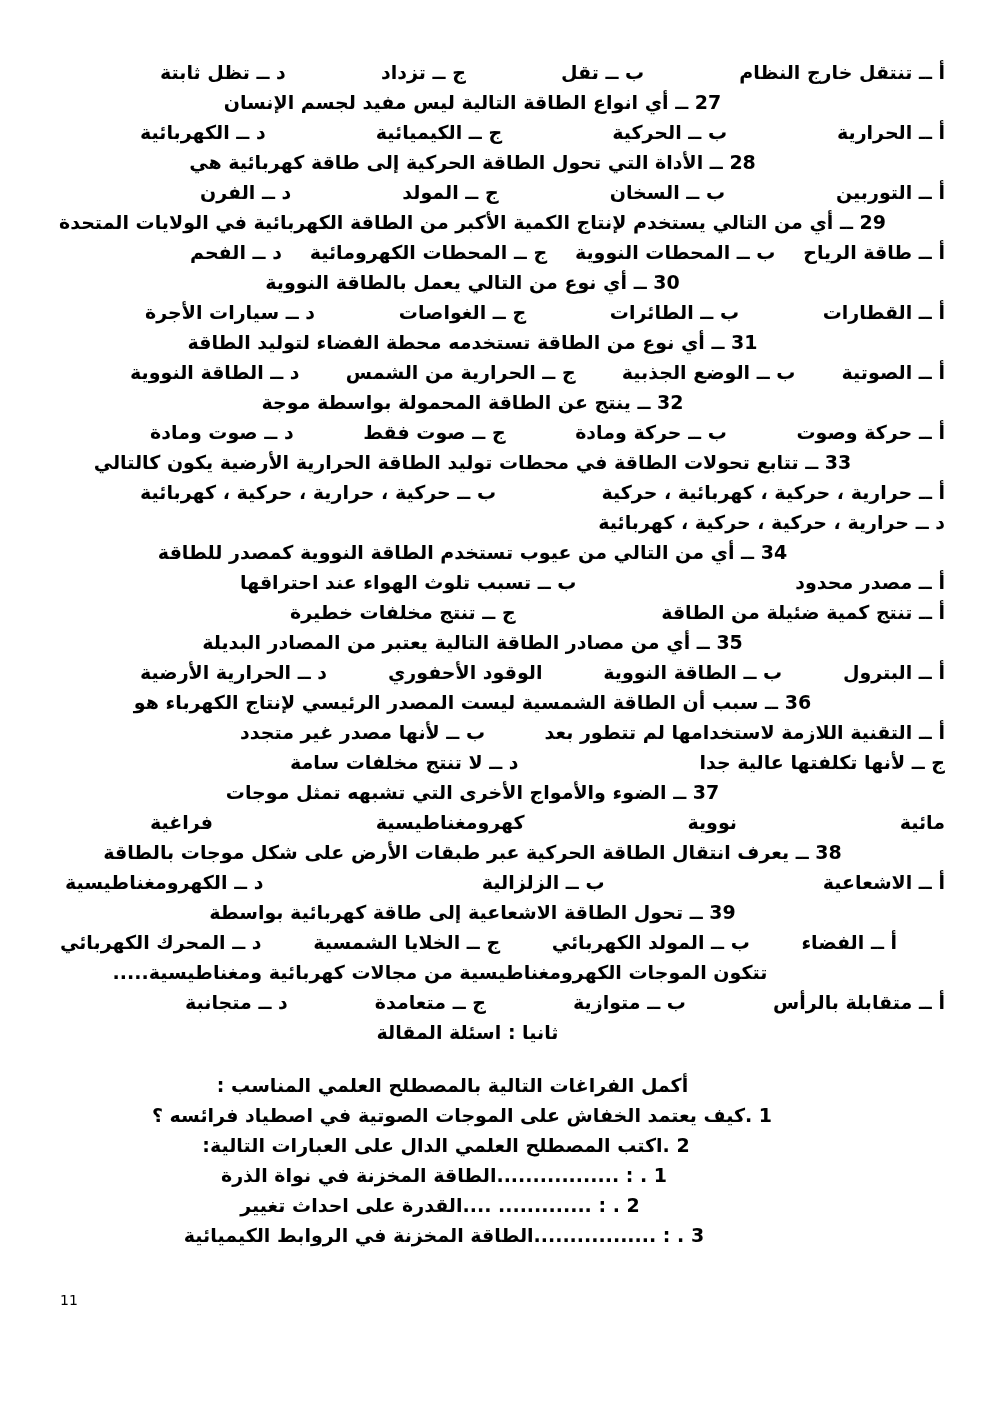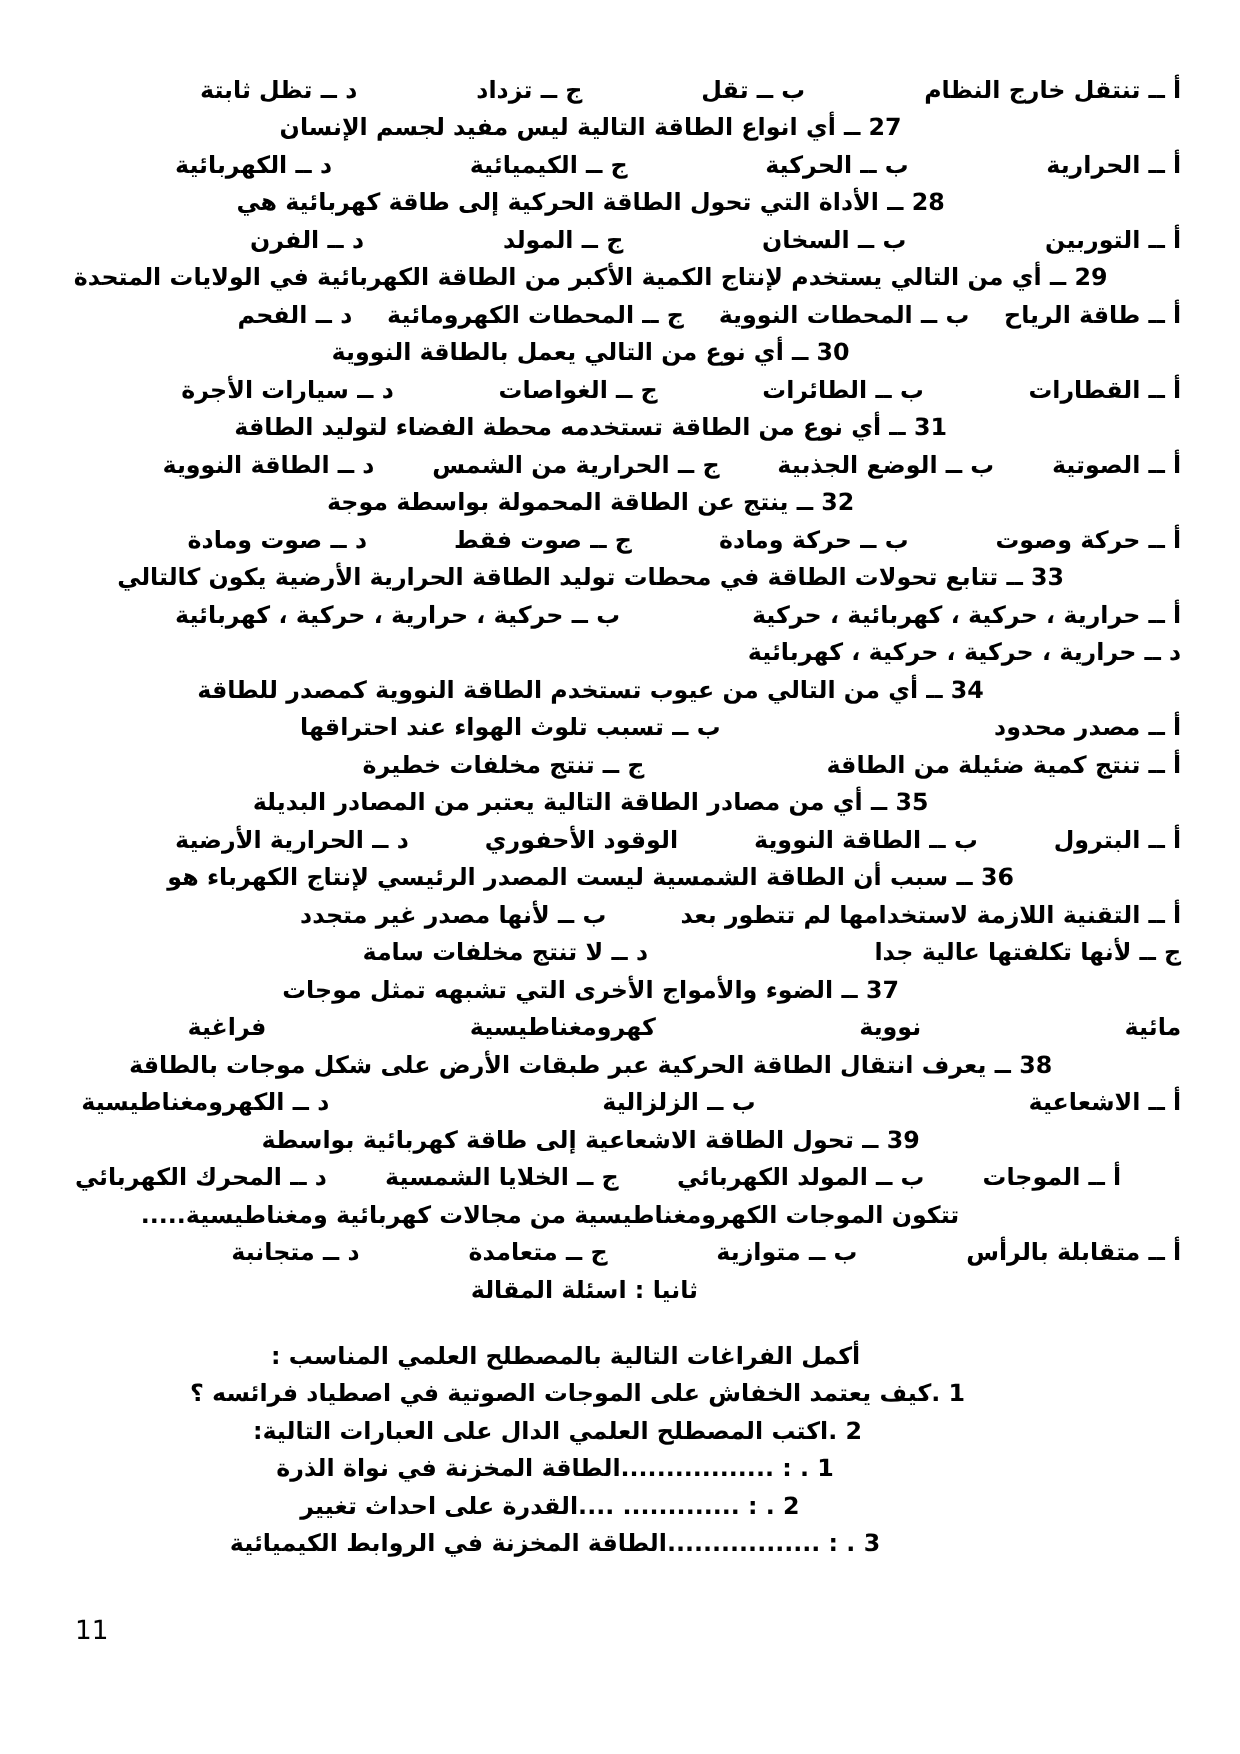--- a/index.html
+++ b/index.html
@@ -13,21 +13,21 @@
     font-weight:bold;
     color:#000000;
     font-size:19px;
   }
   #content{position:absolute;top:57px;left:0;right:0;}
   .ln{height:30px;line-height:30px;white-space:nowrap;}
   .q{text-align:center;padding-right:47px;}
   .opts{display:flex;justify-content:space-between;padding-right:47px;padding-left:145px;}
   .pagenum{
     position:absolute;left:60px;top:1292px;
-    font-weight:normal;font-size:21px;direction:ltr;
+    font-weight:normal;font-size:14px;direction:ltr;
     font-family:"DejaVu Sans", sans-serif;
   }
 </style>
 </head>
 <body>
 
 <div class="page">
   <div id="content">
       <div class="ln opts" style="padding-left: 160px;">
         <span>أ ــ تنتقل خارج النظام</span>
@@ -118,21 +118,21 @@
         <span>فراغية</span>
       </div>
       <div class="ln q"><span>38 ــ يعرف انتقال الطاقة الحركية عبر طبقات الأرض على شكل موجات بالطاقة</span></div>
       <div class="ln opts" style="padding-left: 65px;">
         <span>أ ــ الاشعاعية</span>
         <span>ب ــ الزلزالية</span>
         <span>د ــ الكهرومغناطيسية</span>
       </div>
       <div class="ln q"><span>39 ــ تحول الطاقة الاشعاعية إلى طاقة كهربائية بواسطة</span></div>
       <div class="ln opts" style="padding-right: 95px; padding-left: 60px;">
-        <span>أ ــ الموجات</span>
+        <span>أ ــ الفضاء</span>
         <span>ب ــ المولد الكهربائي</span>
         <span>ج ــ الخلايا الشمسية</span>
         <span>د ــ المحرك الكهربائي</span>
       </div>
       <div class="ln q" style="padding-right: 112px;"><span>تتكون الموجات الكهرومغناطيسية من مجالات كهربائية ومغناطيسية.....</span></div>
       <div class="ln opts" style="padding-left: 185px;">
         <span>أ ــ متقابلة بالرأس</span>
         <span>ب ــ متوازية</span>
         <span>ج ــ متعامدة</span>
         <span>د ــ متجانبة</span>

